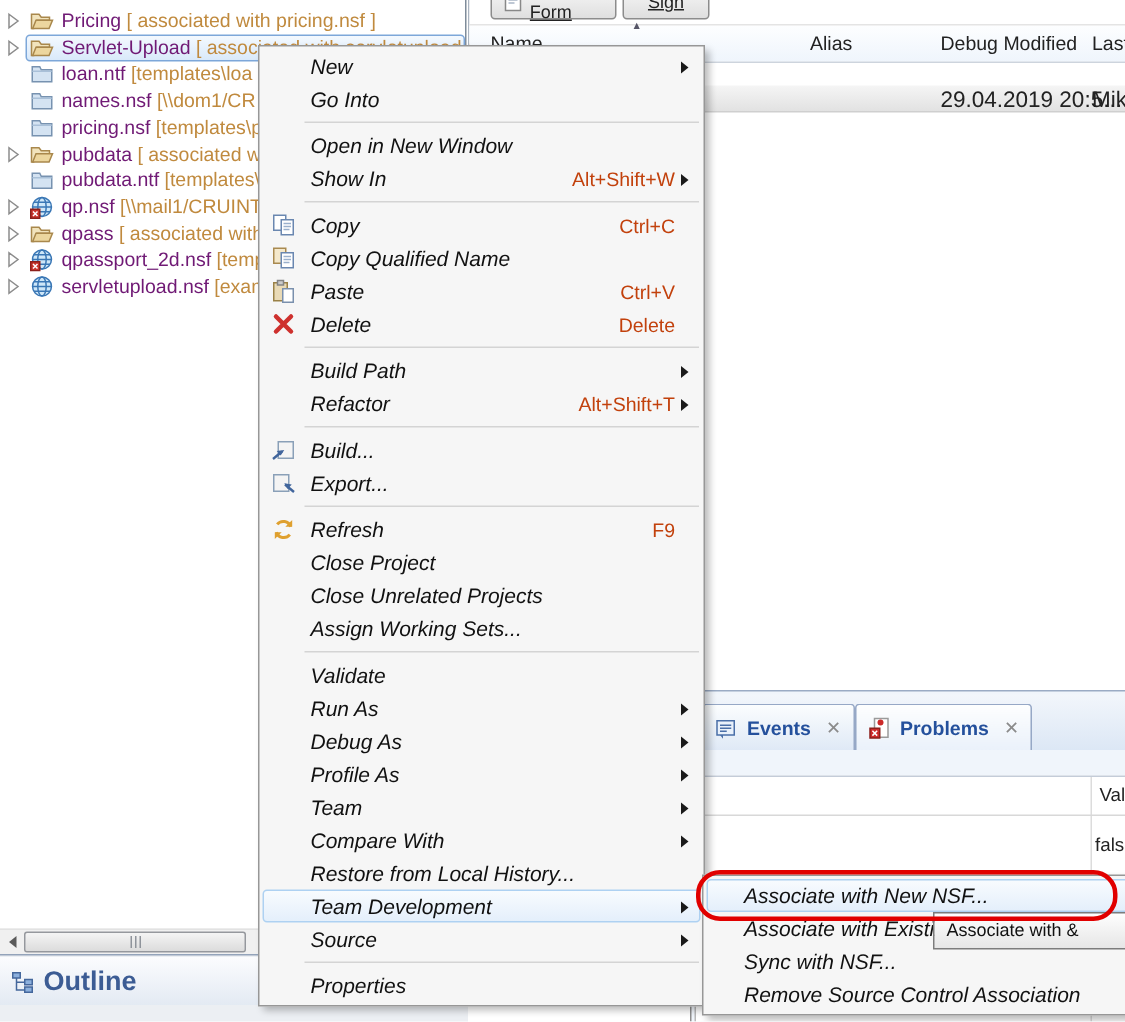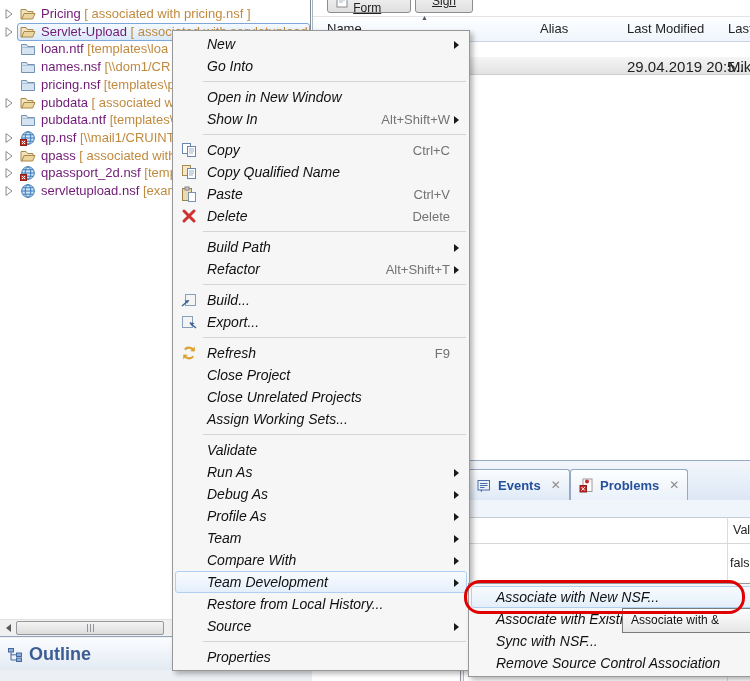--- a/index.html
+++ b/index.html
@@ -47,21 +47,21 @@
   
   .menu{position:absolute;background:#f6f6f6;border:1px solid #979797;box-sizing:border-box;
     box-shadow:3px 3px 5px rgba(0,0,0,0.28);padding:2px 0;}
   #context-menu{left:172px;top:30px;width:298px;z-index:10;}
   #submenu{left:468px;top:583px;width:296px;z-index:20;}
   .mi{display:flex;align-items:center;height:22px;position:relative;margin:0 2px;
     box-sizing:border-box;border:1px solid transparent;border-radius:3px;}
   .mi.hl{background:linear-gradient(#f8fbfe,#e4effb);border-color:#aed1f2;}
   .mi-icon{width:18px;height:16px;margin:0 8px 0 5px;flex:none;}
   .mi-label{white-space:nowrap;font-size:14px;color:#111;font-style:italic;}
-  .mi-short{margin-left:auto;padding-right:16px;font-size:13px;color:#737373;white-space:nowrap;text-align:center;}
+  .mi-short{margin-left:auto;padding-right:16px;font-size:13px;color:#c2410c;white-space:nowrap;text-align:center;}
   .mi-arrow{position:absolute;right:5px;top:6px;width:9px;height:10px;}
   .msep{height:9px;display:flex;align-items:center;}
   .msep > div{height:1px;background:#d4d4d4;margin:0 3px 0 30px;width:100%;}
   .sub .mi-label{padding-left:24px;}
 
   
   #red-annotation{position:absolute;left:464px;top:580px;width:281px;height:34px;
     border:3px solid #e10000;border-radius:16px;z-index:40;pointer-events:none;box-sizing:border-box;}
   #tooltip{position:absolute;left:622px;top:608px;width:130px;height:25px;z-index:30;
     background:linear-gradient(#fefefe,#e6e6e6);border:1px solid #7c7c7c;box-sizing:border-box;
@@ -219,21 +219,21 @@
       </span>
     <span>New Form</span>
   </div>
   <div class="action-button" style="left:102px;width:58px;">
     <span>Sign</span>
   </div>
   <div id="forms-header">
     <span class="col-h" style="left:14px;">Name</span>
     <span id="sort-arrow">▲</span>
     <span class="col-h" style="left:227px;">Alias</span>
-    <span class="col-h" style="left:314px;">Last Modified</span>
+    <span class="col-h" style="left:314px;">Debug Modified</span>
     <span class="col-h" style="left:415px;">Last</span>
   </div>
   <div id="forms-row">
     <span class="cell" style="left:314px;">29.04.2019 20:5...</span>
     <span class="cell" style="left:415px;">Mikh</span>
   </div>
 </div>
 
 <div id="center-bottom">
   
@@ -506,34 +506,34 @@
     <div class="mi">
       <span class="mi-icon"></span>
       <span class="mi-label">Compare With</span>
       <span class="mi-short"></span>
       <span class="mi-arrow">
         <svg width="9" height="10" viewBox="0 0 9 10">
           <path d="M2 1l5 4-5 4z" fill="#1a1a1a"></path>
         </svg>
       </span>
     </div>
+    <div class="mi">
+      <span class="mi-icon"></span>
+      <span class="mi-label">Restore from Local History...</span>
+      <span class="mi-short"></span>
+    </div>
     <div class="mi hl">
       <span class="mi-icon"></span>
       <span class="mi-label">Team Development</span>
       <span class="mi-short"></span>
       <span class="mi-arrow">
         <svg width="9" height="10" viewBox="0 0 9 10">
           <path d="M2 1l5 4-5 4z" fill="#1a1a1a"></path>
         </svg>
       </span>
-    </div>
-    <div class="mi">
-      <span class="mi-icon"></span>
-      <span class="mi-label">Restore from Local History...</span>
-      <span class="mi-short"></span>
     </div>
     <div class="mi">
       <span class="mi-icon"></span>
       <span class="mi-label">Source</span>
       <span class="mi-short"></span>
       <span class="mi-arrow">
         <svg width="9" height="10" viewBox="0 0 9 10">
           <path d="M2 1l5 4-5 4z" fill="#1a1a1a"></path>
         </svg>
       </span>

